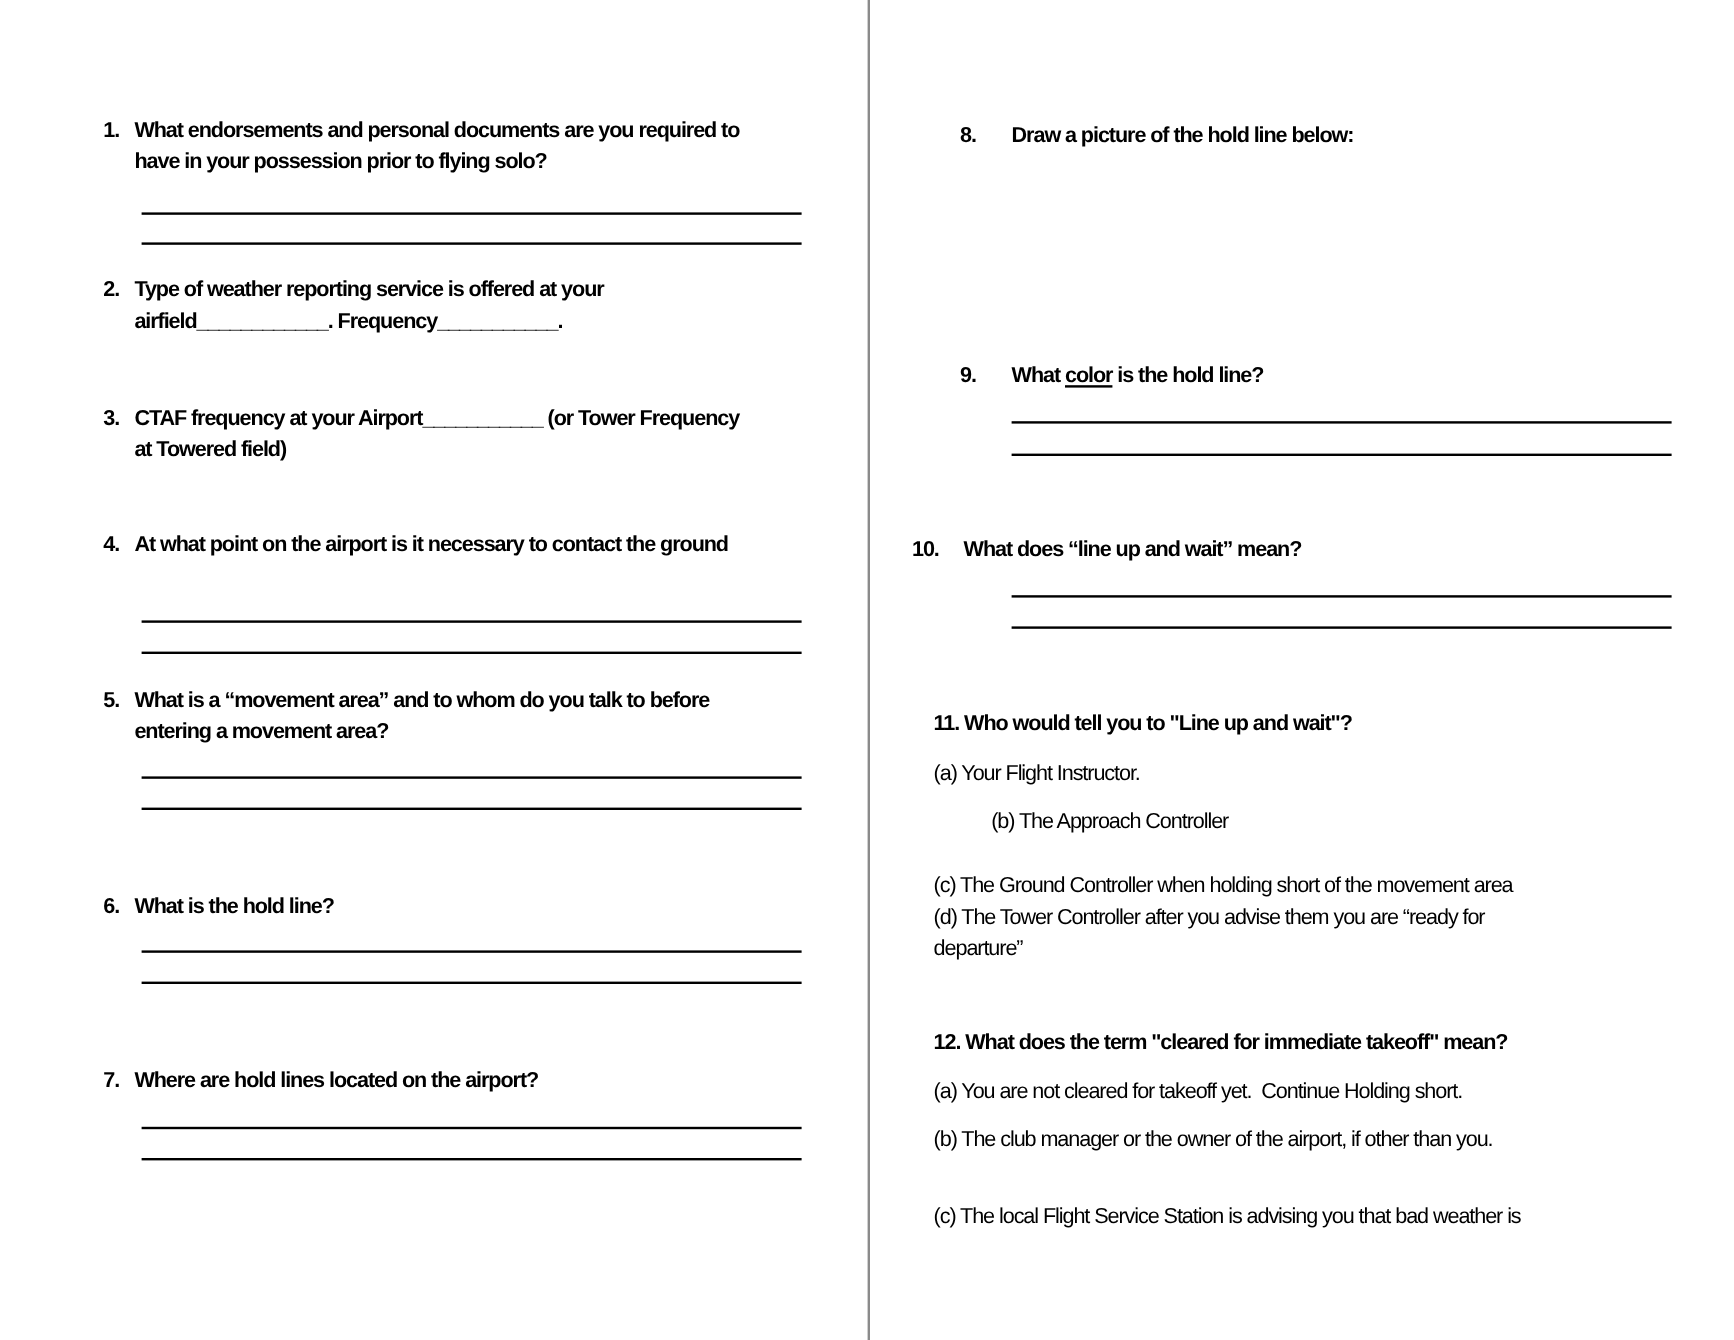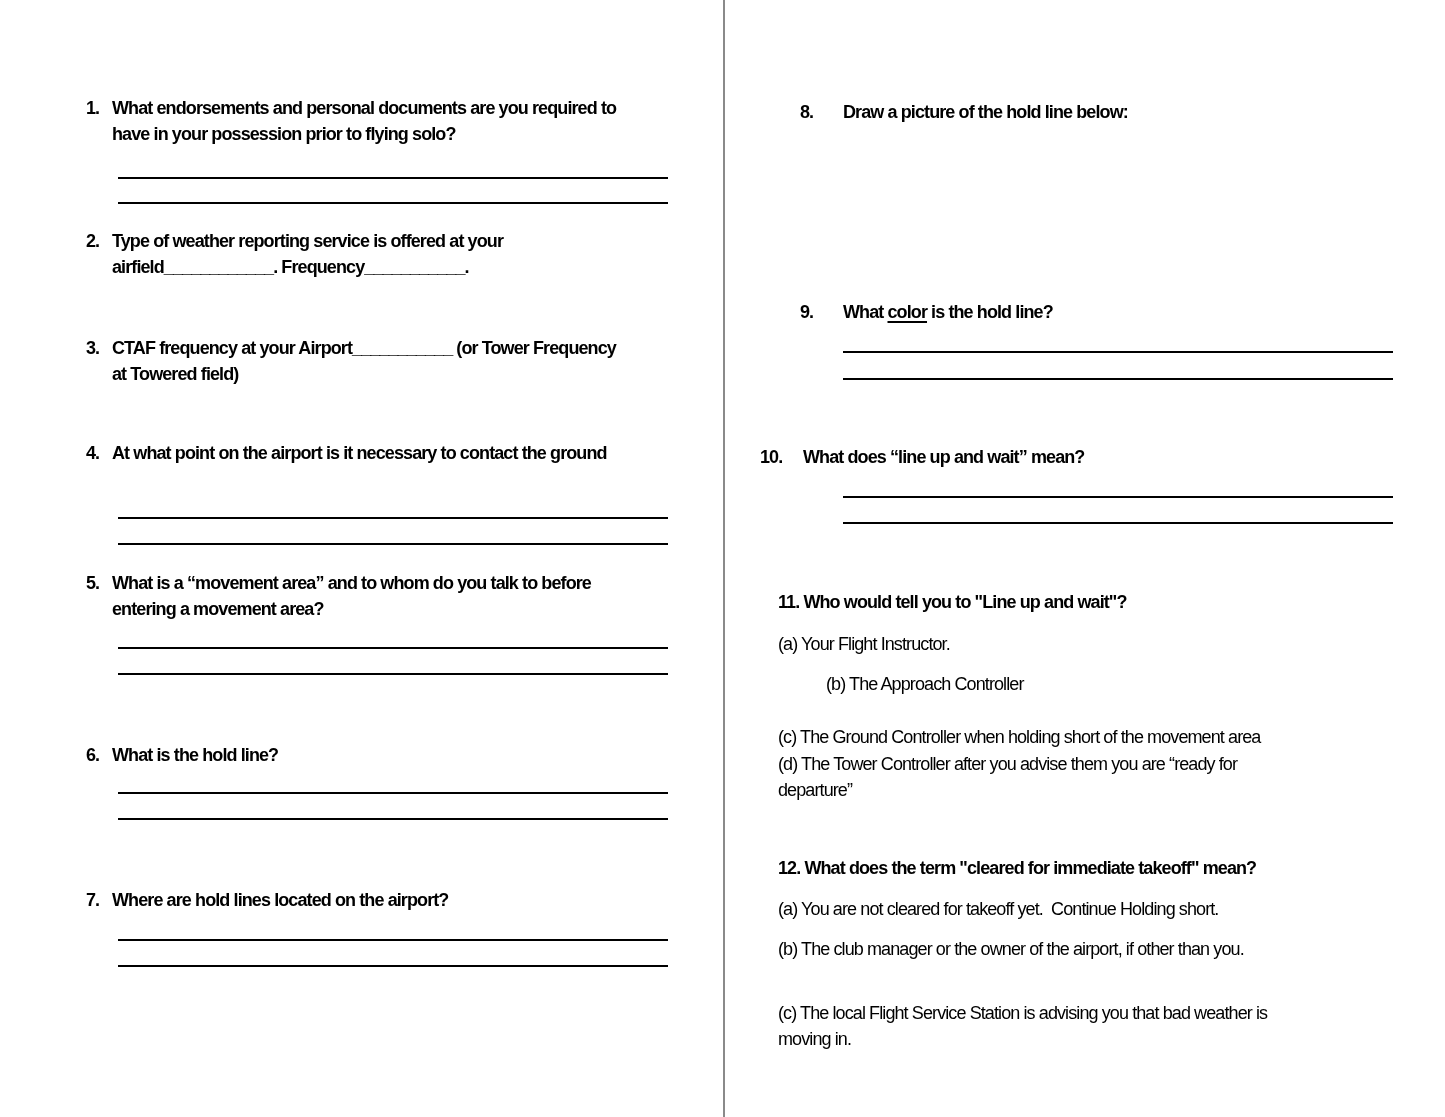--- a/index.html
+++ b/index.html
@@ -172,17 +172,16 @@
       <div class="line">12. What does the term "cleared for immediate takeoff" mean?</div>
     </div>
     <div class="para" style="left:778px; top:896px;">
       <div class="line">(a) You are not cleared for takeoff yet.  Continue Holding short.</div>
     </div>
     <div class="para" style="left:778px; top:936px;">
       <div class="line">(b) The club manager or the owner of the airport, if other than you.</div>
     </div>
     <div class="para" style="left:778px; top:976px;margin-top:24px;">
       <div class="line">(c) The local Flight Service Station is advising you that bad weather is</div>
-      <div class="line">moving in.</div>
     </div>
 
   </div>
 </div>
 
 </body></html>

